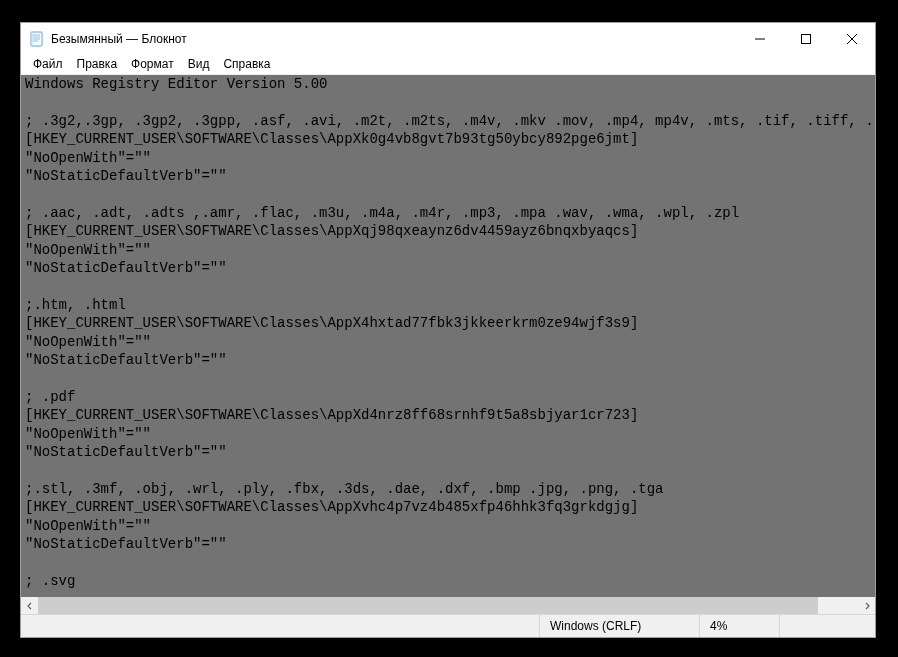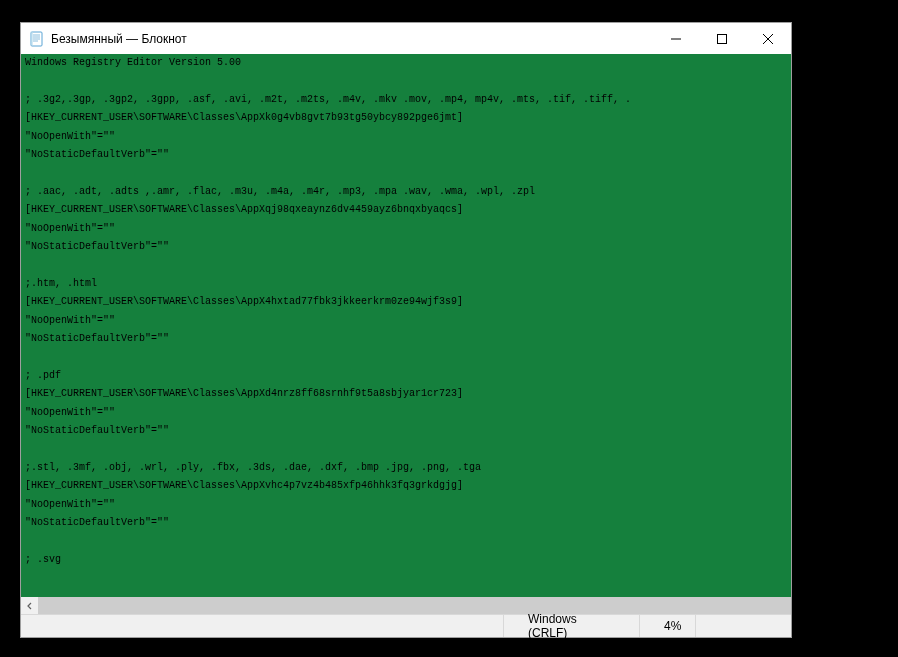--- a/index.html
+++ b/index.html
@@ -1,39 +1,39 @@
 <!DOCTYPE html>
 <html><head>
 <meta charset="utf-8">
 <style>
   * { box-sizing: border-box; }
   html, body { margin: 0; padding: 0; }
   body { background: #000; width: 898px; height: 657px; font-family: "Segoe UI", Tahoma, sans-serif; font-size: 12px; color: #000; }
-  .frame { position: absolute; left: 20px; top: 22px; width: 772px; height: 616px; background: #15803d; border: 1px solid #9e9e9e; display: flex; flex-direction: column; box-shadow: 0 4px 18px rgba(0,0,0,0.18); }
+  .frame { position: absolute; left: 20px; top: 22px; width: 856px; height: 616px; background: #737373; border: 1px solid #9e9e9e; display: flex; flex-direction: column; box-shadow: 0 4px 18px rgba(0,0,0,0.18); }
   
   .titlebar { height: 31px; display: flex; align-items: center; padding-left: 8px; background: #fff; }
   .titlebar .icon-box { width: 16px; height: 16px; display: flex; align-items: center; justify-content: center; margin-right: 6px; }
   .titlebar-title { font-size: 12px; color: #000; }
   .titlebar-spacer { flex: 1; }
   .win-btn { width: 46px; height: 31px; display: flex; align-items: center; justify-content: center; color: #000; }
   .win-btn svg { display: block; }
   
   .menubar { height: 21px; display: flex; align-items: center; padding-left: 5px; background: #fff; border-bottom: 1px solid #f0f0f0; }
   .menu-item { padding: 1px 7px; font-size: 12px; color: #000; }
   
   .content-wrap { flex: 1; position: relative; display: flex; flex-direction: column; overflow: hidden; }
-  .text-area { flex: 1; overflow: hidden; padding: 0 4px; font-family: Consolas, "Courier New", monospace; font-size: 10px; line-height: 18.4px; white-space: pre; color: #000; }
+  .text-area { flex: 1; overflow: hidden; padding: 0 4px; font-family: Consolas, "Courier New", monospace; font-size: 14px; line-height: 18.4px; white-space: pre; color: #000; }
   
   .hscroll { height: 17px; background: #f0f0f0; display: flex; align-items: center; }
   .hscroll .arrow { width: 17px; height: 17px; display: flex; align-items: center; justify-content: center; color: #555; }
   .hscroll .track { flex: 1; height: 17px; background: #f0f0f0; position: relative; }
   .hscroll .thumb { position: absolute; left: 0; top: 0; height: 17px; width: 780px; background: #cdcdcd; }
   
   .statusbar { height: 23px; background: #f0f0f0; border-top: 1px solid #d8d8d8; display: flex; align-items: center; font-size: 12px; color: #000; }
-  .status-cell { height: 100%; display: flex; align-items: center; padding: 0 24px; border-left: 1px solid #d8d8d8; }
+  .status-cell { height: 100%; display: flex; align-items: center; padding: 0 10px; border-left: 1px solid #d8d8d8; margin-left: 24px; }
   .status-gap { flex: 1; }
 </style>
 </head>
 <body>
 
 <div class="frame">
 
   <div class="titlebar">
     <span class="icon-box">
       <svg width="16" height="16" viewBox="0 0 16 16">
@@ -54,20 +54,27 @@
           <rect x="0.5" y="0.5" width="9" height="9" fill="none" stroke="#000" stroke-width="1"></rect>
         </svg>
     </div>
     <div class="win-btn">
       <svg width="10" height="10" viewBox="0 0 10 10">
           <path d="M0 0L10 10M10 0L0 10" stroke="#000" stroke-width="1"></path>
         </svg>
     </div>
   </div>
 
+  <div class="menubar">
+    <span class="menu-item">Файл</span>
+    <span class="menu-item">Правка</span>
+    <span class="menu-item">Формат</span>
+    <span class="menu-item">Вид</span>
+    <span class="menu-item">Справка</span>
+  </div>
 
   <div class="content-wrap">
     <div class="text-area">Windows Registry Editor Version 5.00
 
 ; .3g2,.3gp, .3gp2, .3gpp, .asf, .avi, .m2t, .m2ts, .m4v, .mkv .mov, .mp4, mp4v, .mts, .tif, .tiff, .
 [HKEY_CURRENT_USER\SOFTWARE\Classes\AppXk0g4vb8gvt7b93tg50ybcy892pge6jmt]
 "NoOpenWith"=""
 "NoStaticDefaultVerb"=""
 
 ; .aac, .adt, .adts ,.amr, .flac, .m3u, .m4a, .m4r, .mp3, .mpa .wav, .wma, .wpl, .zpl

